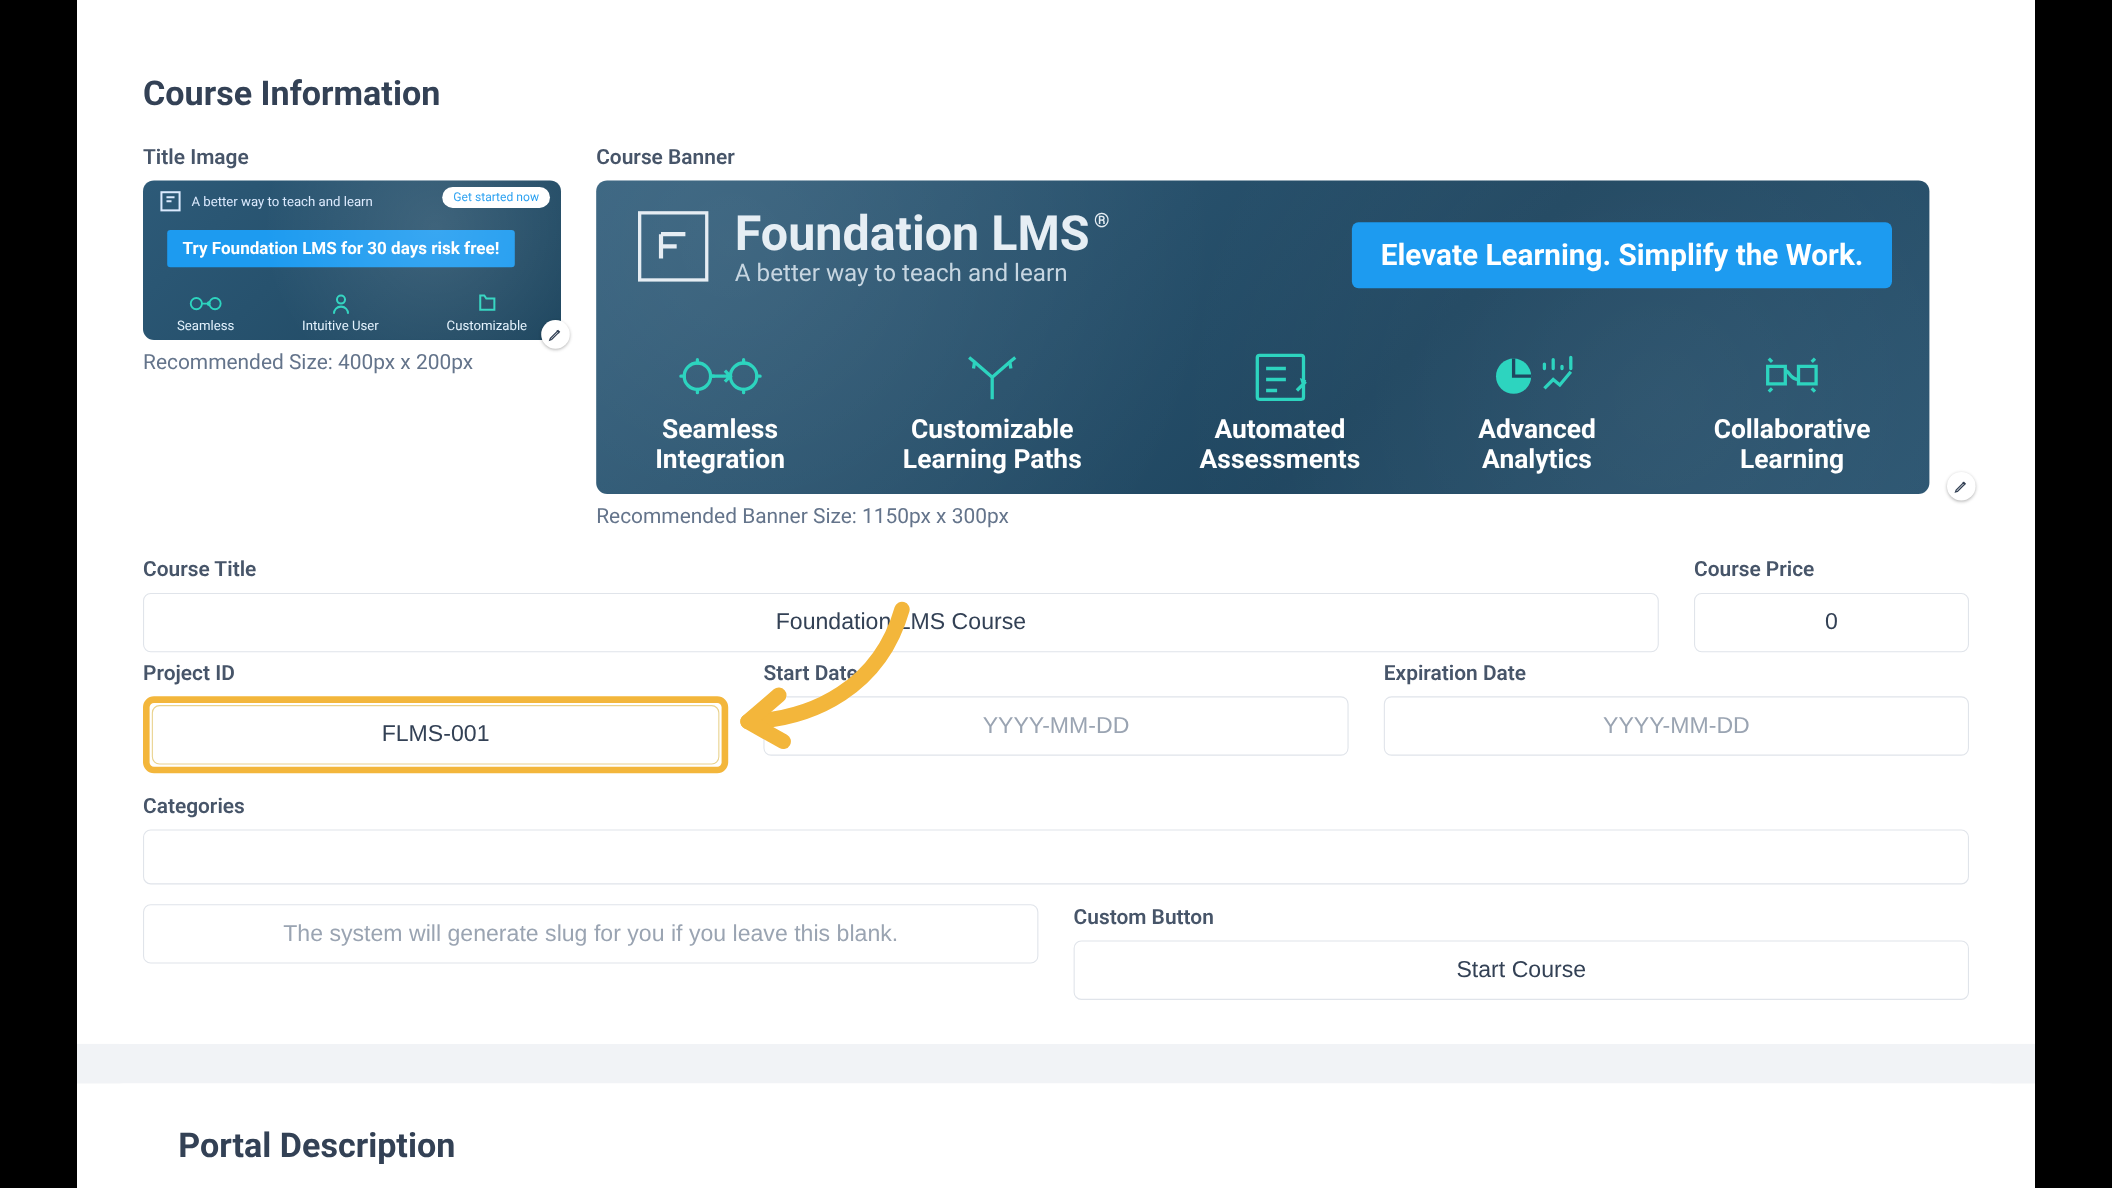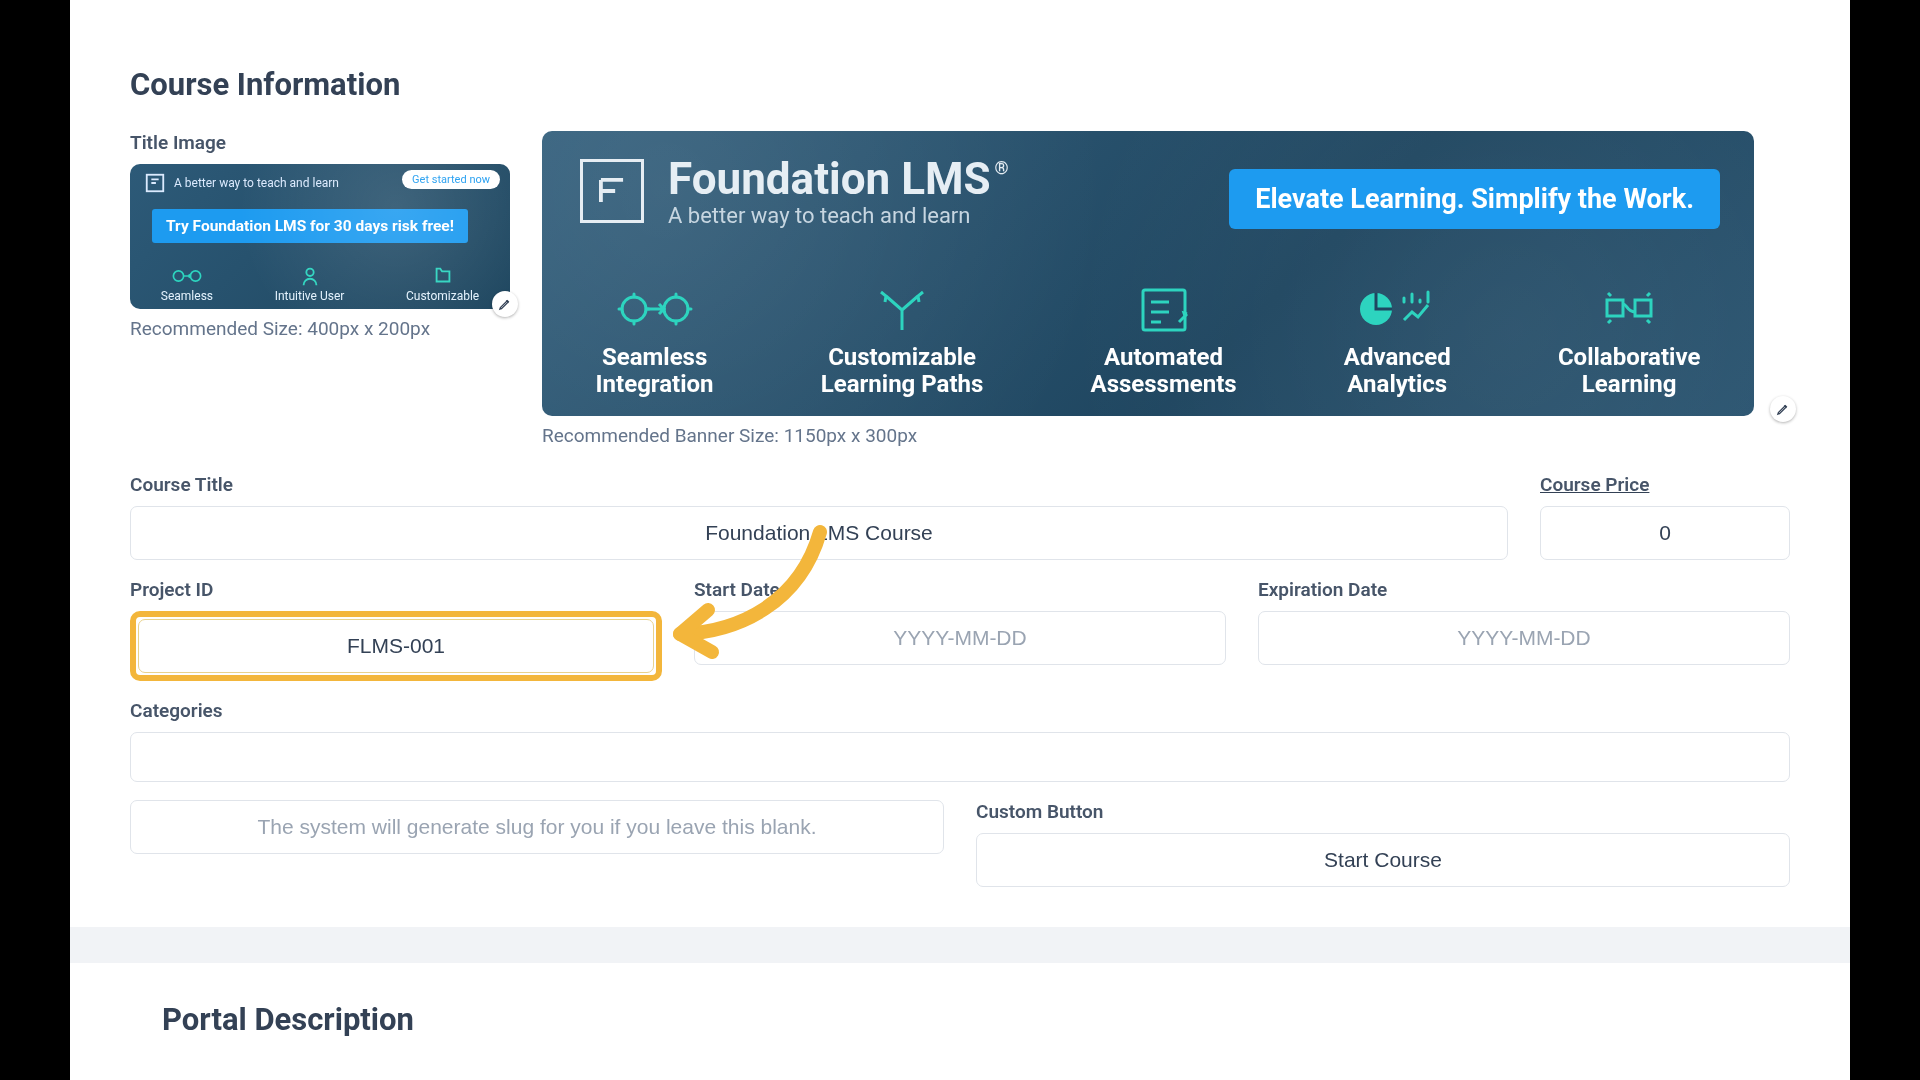--- a/index.html
+++ b/index.html
@@ -145,22 +145,22 @@
     border-radius:7px;
     padding:14px 16px;
     font-size:21px;
     color:#334155;
     background:#fff;
     text-align:center;
   }
   input.txt::placeholder{ color:#9aa4b2; }
   .grid-title-price{ display:flex; gap:32px; margin-top:26px;}
   .grid-title-price .col-title{ flex:1;}
-  .grid-title-price .col-price{ width:250px;text-decoration:underline;}
-  .grid-3{ display:flex; gap:32px; margin-top:18px;}
+  .grid-title-price .col-price{ width:250px;}
+  .grid-3{ display:flex; gap:32px; margin-top:7px;}
   .grid-3 > div{ flex:1; }
   .grid-2{ display:flex; gap:32px; margin-top:18px;}
   .grid-2 > div{ flex:1; }
   .highlight{
     border:6px solid #f3b63b;
     border-radius:10px;
     padding:2px;
   }
   .highlight input{ border:1px solid #e9d28d; }
   .arrow{
@@ -229,20 +229,21 @@
           <div class="edit-btn edit-thumb">
             <svg width="14" height="14" viewBox="0 0 24 24" fill="none" stroke="#334155" stroke-width="2">
                 <path d="M3 21l3-1 12-12-2-2L4 18l-1 3zM14 6l4 4"></path>
               </svg>
           </div>
         </div>
         <div class="hint">Recommended Size: 400px x 200px</div>
       </div>
 
       <div style="flex:1;">
+        <span class="label">Course Banner</span>
         <div class="thumb-wrap">
           <div class="banner">
             <div class="head">
               <div class="logo">
                 <svg width="38" height="38" viewBox="0 0 24 24" fill="none" stroke="#e6edf3" stroke-width="2.4">
                     <path d="M5 5h14M5 5v14M5 12h9"></path>
                   </svg>
               </div>
               <div class="brand">
                 <div class="t1">

